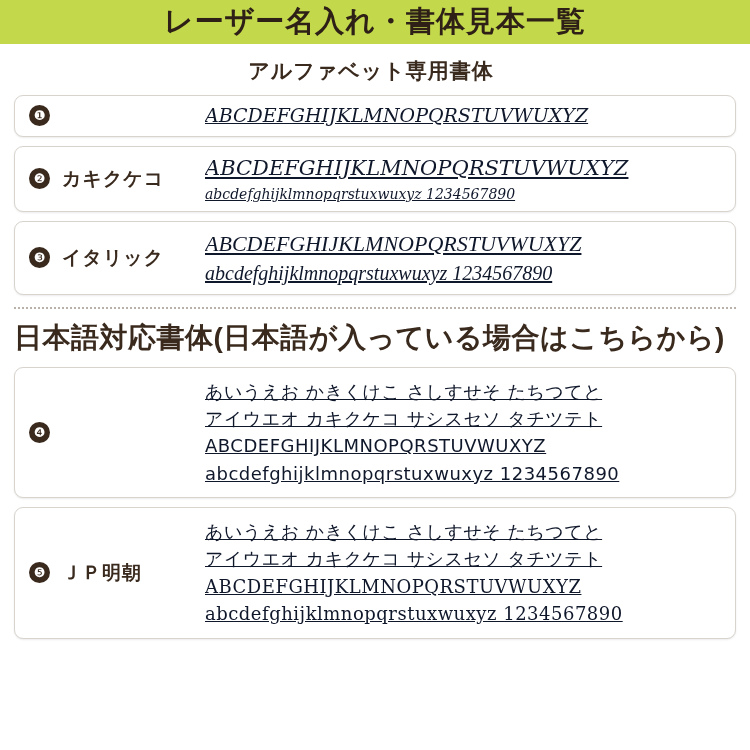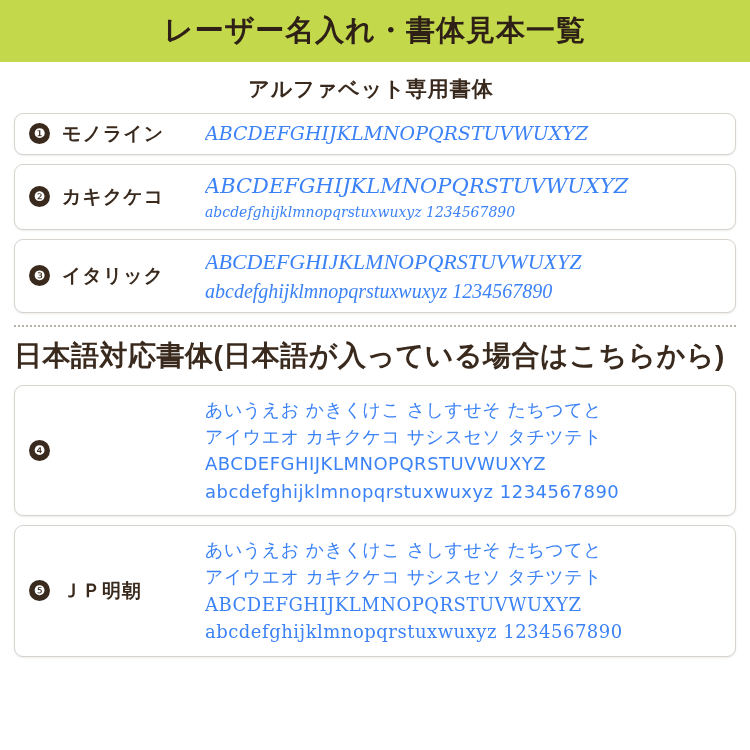--- a/index.html
+++ b/index.html
@@ -17,21 +17,21 @@
   .page {
     position: relative;
     width: 750px;
     height: 750px;
     box-sizing: border-box;
   }
 
   
   .header {
     background: #c3d94b;
-    height: 62px;
+    height: 44px;
     display: flex;
     align-items: center;
     justify-content: center;
   }
   .header-title {
     font-size: 29px;
     font-weight: bold;
     color: #2e2017;
     letter-spacing: 1px;
     white-space: nowrap;
@@ -100,22 +100,23 @@
   .name {
     margin-left: 12px;
     font-size: 19px;
     font-weight: bold;
     color: #3a2a1e;
     letter-spacing: 1px;
     white-space: nowrap;
   }
   .sample {
     flex: 1 1 auto;
-    color: #3b82f6;
+    color: #0f172a;
     overflow: hidden;
+    text-decoration: underline;
   }
   .sample div {
     white-space: nowrap;
   }
 
   
   .s-monoline .line1 {
     font-family: "DejaVu Serif", serif;
     font-style: italic;
     font-size: 19px;
@@ -178,21 +179,20 @@
     <div class="header-title">レーザー名入れ・書体見本一覧</div>
   </div>
 
   <div class="section-title">アルファベット専用書体</div>
 
   <div class="rows">
 
     <div class="row">
       <div class="row-label">
         <span class="num">❶</span>
-        <span class="name">モノライン</span>
       </div>
       <div class="sample s-monoline">
         <div class="line1">ABCDEFGHIJKLMNOPQRSTUVWUXYZ</div>
       </div>
     </div>
 
     <div class="row">
       <div class="row-label">
         <span class="num">❷</span>
         <span class="name">カキクケコ</span>

